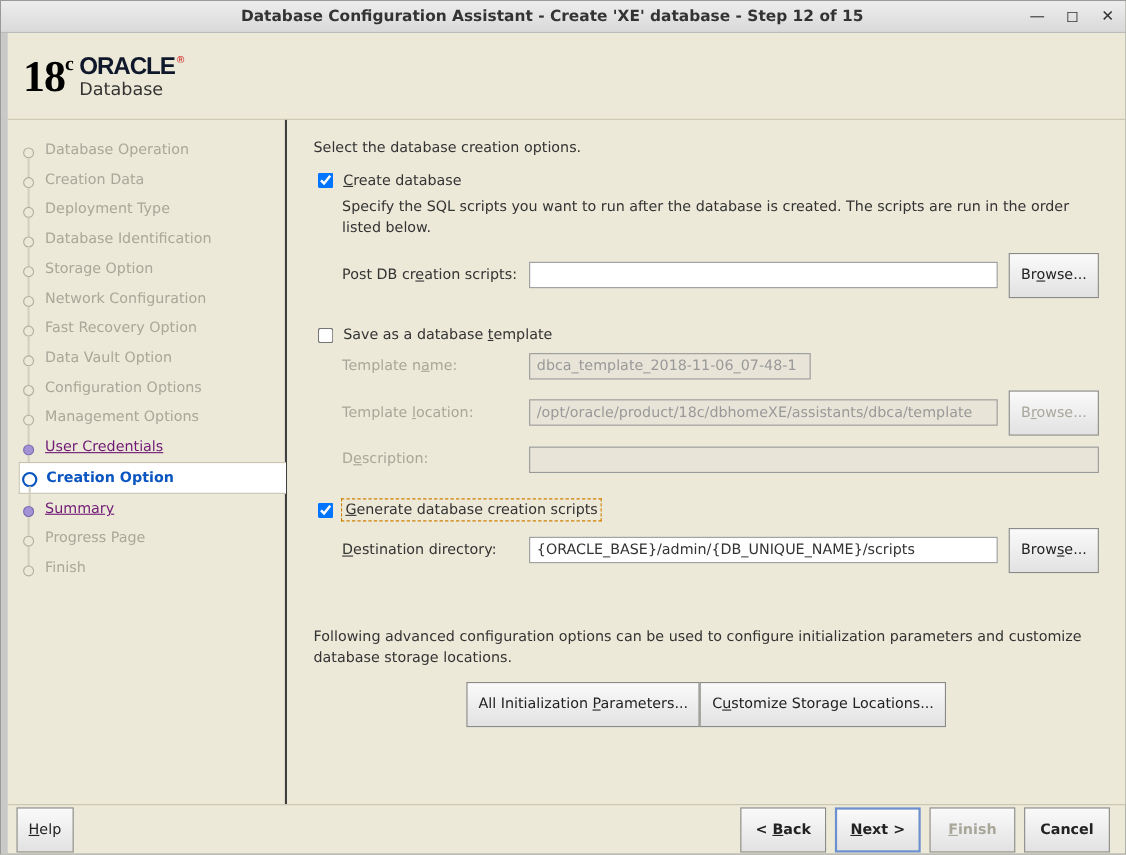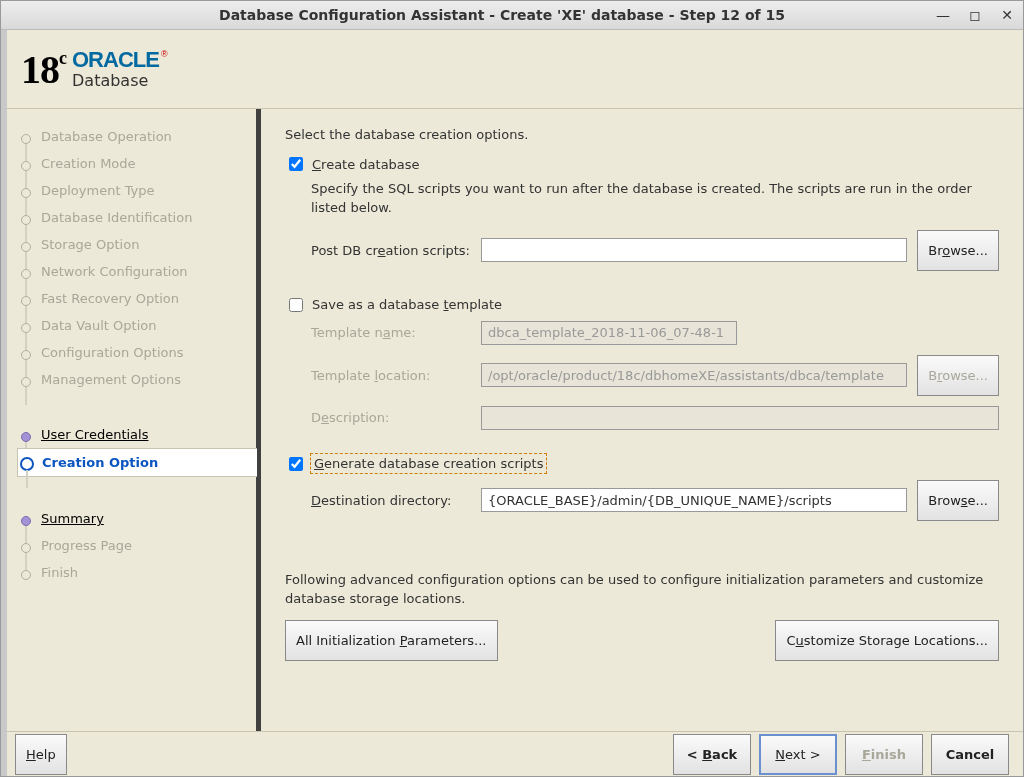--- a/index.html
+++ b/index.html
@@ -7,55 +7,55 @@
 .titlebar { height:28px; background:linear-gradient(#ededed,#d9d9d9); display:flex; align-items:center; justify-content:space-between; padding:0 8px; border-bottom:1px solid #bbb; }
 .titlebar .title { flex:1; text-align:center; font-weight:bold; font-size:14px; color:#333; }
 .titlebar .controls { display:flex; gap:16px; font-size:14px; color:#333; }
 .titlebar .controls span { width:16px; height:16px; display:inline-flex; align-items:center; justify-content:center; cursor:default; }
 .header { height:78px; background:#ece9d8; border-bottom:1px solid #c8c4b0; display:flex; align-items:center; justify-content:space-between; padding:0 20px; }
 .header .page-title { font-size:18px; font-weight:bold; color:#333; }
 .logo-block { display:flex; align-items:center; gap:6px; }
 .logo-18c { font-family:"Times New Roman",serif; font-size:40px; font-weight:bold; color:#000; letter-spacing:-1px; }
 .logo-18c sup { font-size:18px; vertical-align:top; position:relative; top:2px; font-weight:bold; }
 .logo-right { display:flex; flex-direction:column; line-height:1; }
-.logo-oracle { color:#0369a1; font-weight:900; font-size:22px; font-family:"Arial Black",Arial,sans-serif; letter-spacing:-1px; position:relative; }
+.logo-oracle { color:#0f172a; font-weight:900; font-size:22px; font-family:"Arial Black",Arial,sans-serif; letter-spacing:-1px; position:relative; }
 .logo-oracle::after { content:"®"; font-size:9px; position:relative; top:-10px; left:2px; color:#c00; font-weight:normal;}
 .logo-db { color:#333; font-size:16px; margin-top:2px; }
 .body-area { flex:1; display:flex; min-height:0; }
-.sidebar { width:260px; background:#ece9d8; border-right:5px solid #404040; padding:14px 6px 6px 16px; box-sizing:border-box; }
+.sidebar { width:260px; background:#ece9d8; border-right:2px solid #404040; padding:14px 6px 6px 16px; box-sizing:border-box; }
 .step-list { list-style:none; padding:0; margin:0; position:relative; }
 .step-list li { position:relative; padding:6px 0 6px 24px; font-size:13px; color:#a9a79a; }
 .step-list li::before { content:""; position:absolute; left:4px; top:11px; width:10px; height:10px; border:1px solid #b0ae9f; border-radius:50%; background:#ece9d8; box-sizing:border-box; }
 .step-list li::after { content:""; position:absolute; left:8px; top:21px; width:2px; height:18px; background:#d3d1c2; }
 .step-list li:last-child::after { display:none; }
-.step-list li.visited { color:#000000; text-decoration:underline;margin-top:28px; }
+.step-list li.visited { color:#701a75; text-decoration:underline; }
 .step-list li.visited::before { background:#a393d6; border-color:#7a6bb0; }
 .step-list li.current { color:#0a55c0; font-weight:bold; background:#fff; border:1px solid #c8c4b0; border-right:none; margin-right:-7px; padding-left:24px; }
 .step-list li.current::before { width:14px; height:14px; left:2px; top:8px; border:2px solid #0a55c0; background:#fff; }
 .main { flex:1; background:#ece9d8; padding:18px 24px 10px 24px; box-sizing:border-box; font-size:13px; color:#333; display:flex; flex-direction:column; }
 .section { margin-bottom:14px; }
 .intro { margin-bottom:12px; }
 .chk-row { display:flex; align-items:center; gap:6px; margin-bottom:6px; }
 .chk { width:14px; height:14px; }
 .focus-ring { outline:1px dashed #d08000; outline-offset:1px; padding:1px 2px; }
 .indent { margin-left:26px; }
 .desc-text { margin-bottom:12px; line-height:1.45; }
 .field-row { display:flex; align-items:center; gap:10px; margin-bottom:10px; }
 .field-label { width:160px; color:#333; }
 .field-label.disabled { color:#a9a79a; }
 .field-input { height:24px; border:1px solid #999; background:#fff; padding:2px 6px; box-sizing:border-box; font-family:inherit; font-size:13px; color:#333; }
 .field-input.disabled { background:#e8e5d8; color:#999; }
 .field-input.lg { flex:1; }
 .btn { height:41px; padding:0 10px; background:linear-gradient(#fafafa,#e2e2e2); border:1px solid #8a8a8a; font-family:inherit; font-size:13px; color:#222; cursor:default; }
 .btn.disabled { color:#a9a79a; }
 .btn.nav { min-width:78px;font-weight:bold; }
-.btn.primary { border:2px solid #6b90d0; font-weight:normal; }
+.btn.primary { border:2px solid #6b90d0; font-weight:bold; }
 u.ac { text-decoration:underline; }
 .adv-text { margin-top:26px; margin-bottom:12px; line-height:1.45; }
-.adv-buttons { display:flex; justify-content:space-between; }
+.adv-buttons { display:flex; justify-content:center; }
 .footer { height:44px; border-top:1px solid #c8c4b0; display:flex; align-items:center; justify-content:space-between; padding:0 14px; }
 .footer .nav-btns { display:flex; gap:8px; }
 .scrolltrack { position:absolute; left:0; top:29px; width:6px; bottom:0; background:#c9c9c9; }
 </style>
 </head>
 <body>
 
 <div class="window">
   <div class="scrolltrack"></div>
 
@@ -76,21 +76,21 @@
         <span class="logo-oracle">ORACLE</span>
         <span class="logo-db">Database</span>
       </div>
     </div>
   </div>
 
   <div class="body-area">
     <div class="sidebar">
       <ul class="step-list">
         <li>Database Operation</li>
-        <li>Creation Mode</li>
+        <li>Creation Data</li>
         <li>Deployment Type</li>
         <li>Database Identification</li>
         <li>Storage Option</li>
         <li>Network Configuration</li>
         <li>Fast Recovery Option</li>
         <li>Data Vault Option</li>
         <li>Configuration Options</li>
         <li>Management Options</li>
         <li class="visited">User Credentials</li>
         <li class="current">Creation Option</li>

